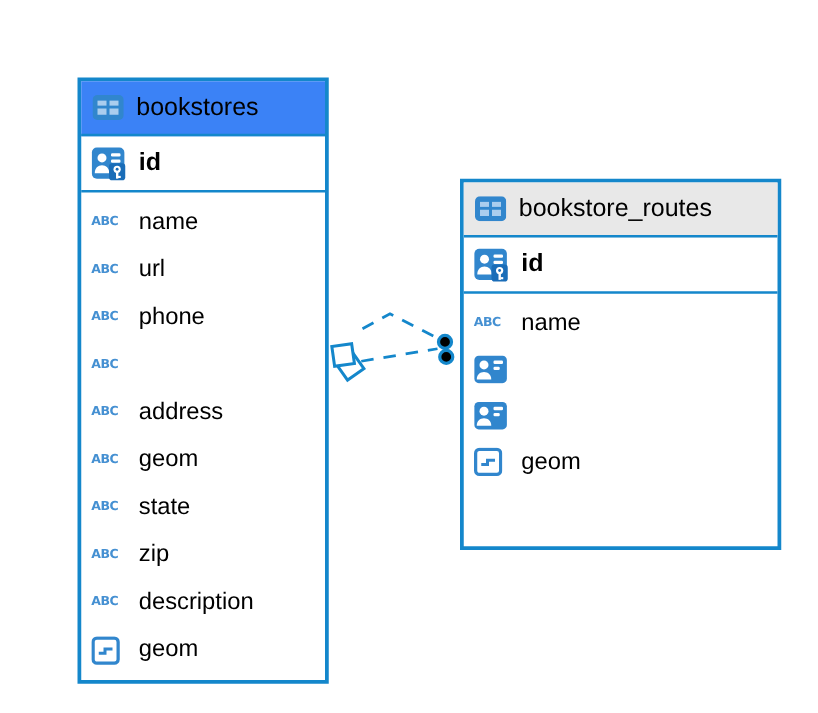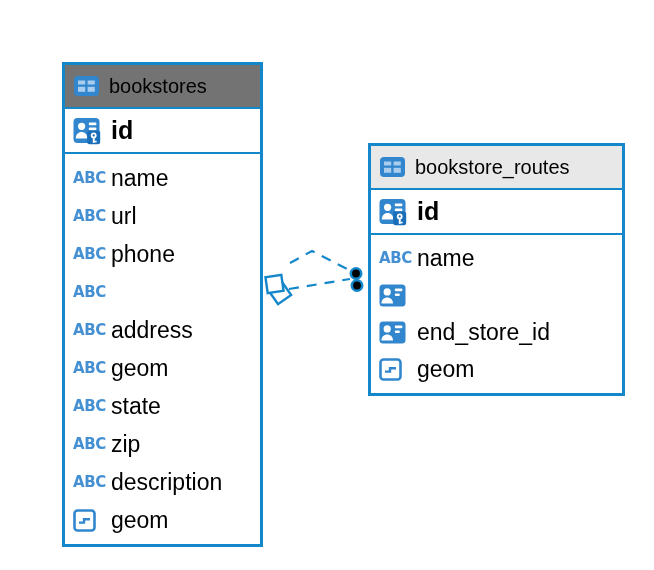--- a/index.html
+++ b/index.html
@@ -13,47 +13,47 @@
   }
   .table-header{
     display:flex;align-items:center;gap:9px;padding:0 9px;height:42px;
     border-bottom:2px solid #1487cb;
   }
   .table-title{font-size:20px;color:#000;white-space:nowrap;}
   .key-row{
     display:flex;align-items:center;gap:7px;padding:0 8px;height:43px;
     border-bottom:2px solid #1487cb;
   }
-  .key-label{font-size:25px;font-weight:bold;color:#000;}
+  .key-label{font-size:20px;font-weight:bold;color:#000;}
   .columns{padding:5px 0;}
   .col-row{
     display:flex;align-items:center;gap:7px;padding:0 8px;height:38px;
   }
   .er-table[data-table-index="1"] .col-row{height:37px;}
-  .col-label{font-size:23px;color:#000;white-space:nowrap;}
+  .col-label{font-size:19px;color:#000;white-space:nowrap;}
   .col-icon,.key-icon,.table-glyph{
     width:31px;min-width:31px;display:flex;align-items:center;justify-content:flex-start;
   }
   .table-glyph{width:26px;min-width:26px;}
   .abc{
-    font-family:"DejaVu Sans", sans-serif;font-weight:bold;font-size:15px;
+    font-family:"DejaVu Sans", sans-serif;font-weight:bold;font-size:10px;
     color:#4590d2;letter-spacing:-0.4px;line-height:1;
   }
   .overlay{position:absolute;left:0;top:0;pointer-events:none;}
   .rel-line{fill:none;stroke:#1487cb;stroke-width:2.2;stroke-dasharray:10 8;}
   .rel-square{fill:#ffffff;stroke:#1487cb;stroke-width:2.4;}
   .rel-dot{fill:#000000;stroke:#1487cb;stroke-width:2.6;}
 </style>
 </head>
 <body>
 
 <div class="er-canvas">
 
   <div class="er-table" data-table-index="0" style="left:62px;top:62px;width:201px;height:485px;">
-    <div class="table-header" style="background: #737373;">
+    <div class="table-header" style="background: #3b82f6;">
       <span class="table-glyph">
           <svg width="25" height="20" viewBox="0 0 25 20">
             <rect x="0" y="0" width="25" height="20" rx="4" fill="#3186cd"></rect>
             <rect x="4" y="4.5" width="7.2" height="4" fill="#aacdee"></rect>
             <rect x="13.6" y="4.5" width="7.2" height="4" fill="#aacdee"></rect>
             <rect x="4" y="10.8" width="7.2" height="5" fill="#aacdee"></rect>
             <rect x="13.6" y="10.8" width="7.2" height="5" fill="#aacdee"></rect>
           </svg>
         </span>
       <span class="table-title">bookstores</span>
@@ -134,21 +134,21 @@
             <svg width="23" height="23" viewBox="0 0 23 23">
               <rect x="1.5" y="1.5" width="20" height="20" rx="3" fill="#fff" stroke="#3186cd" stroke-width="2.6"></rect>
               <path d="M6 13.6 H11 V10.2 H17" fill="none" stroke="#3186cd" stroke-width="2.4"></path>
             </svg>
           </span>
     <span class="col-label">geom</span>
   </div>
       </div>
   </div>
 
-  <div class="er-table" data-table-index="1" style="left:368px;top:143px;width:257px;height:253px;">
+  <div class="er-table" data-table-index="1" style="left:368px;top:143px;width:257px;height:297px;">
     <div class="table-header" style="background: rgb(232, 232, 232);">
       <span class="table-glyph">
           <svg width="25" height="20" viewBox="0 0 25 20">
             <rect x="0" y="0" width="25" height="20" rx="4" fill="#3186cd"></rect>
             <rect x="4" y="4.5" width="7.2" height="4" fill="#aacdee"></rect>
             <rect x="13.6" y="4.5" width="7.2" height="4" fill="#aacdee"></rect>
             <rect x="4" y="10.8" width="7.2" height="5" fill="#aacdee"></rect>
             <rect x="13.6" y="10.8" width="7.2" height="5" fill="#aacdee"></rect>
           </svg>
         </span>
@@ -192,21 +192,20 @@
         <div class="col-row">
     <span class="col-icon">
             <svg width="27" height="23" viewBox="0 0 27 23">
               <rect x="0.5" y="0.5" width="26" height="22" rx="3.5" fill="#3186cd"></rect>
               <circle cx="8.2" cy="7.9" r="3.6" fill="#fff"></circle>
               <path d="M2.4 19.6 C2.4 15.8 5 13.6 8.2 13.6 C11.4 13.6 14 15.8 14 19.6 Z" fill="#fff"></path>
               <rect x="15.8" y="4.4" width="7.6" height="2.8" rx="1" fill="#fff"></rect>
               <rect x="15.8" y="9.4" width="5" height="2.5" rx="1" fill="#fff"></rect>
             </svg>
           </span>
-    <span class="col-label">end_store_id</span>
   </div>
         <div class="col-row">
     <span class="col-icon">
             <svg width="23" height="23" viewBox="0 0 23 23">
               <rect x="1.5" y="1.5" width="20" height="20" rx="3" fill="#fff" stroke="#3186cd" stroke-width="2.6"></rect>
               <path d="M6 13.6 H11 V10.2 H17" fill="none" stroke="#3186cd" stroke-width="2.4"></path>
             </svg>
           </span>
     <span class="col-label">geom</span>
   </div>

